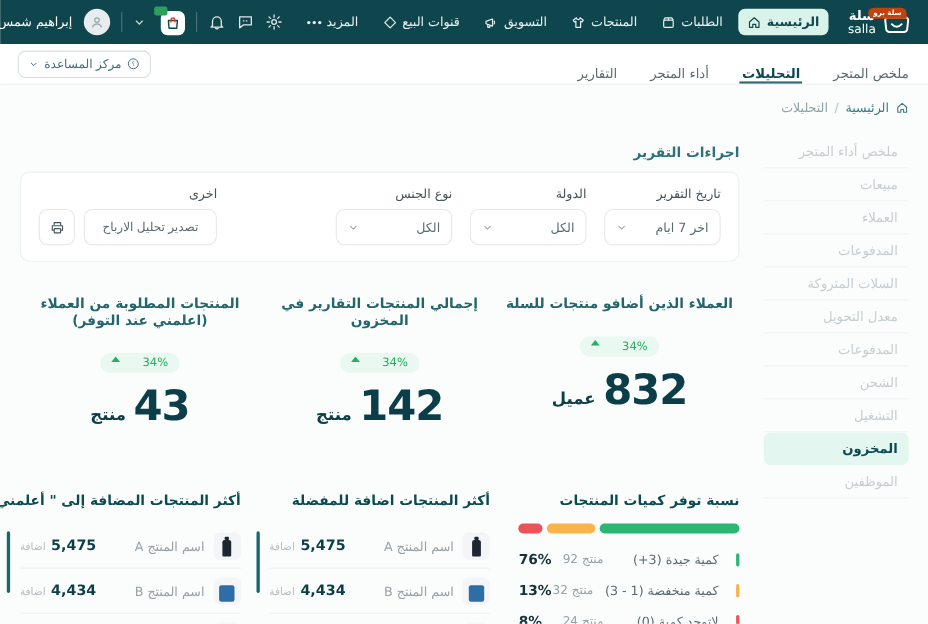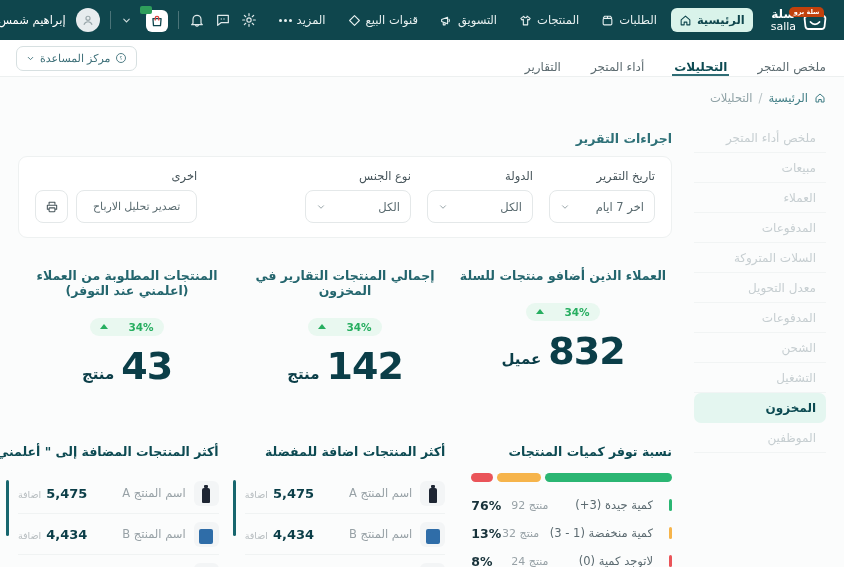--- a/index.html
+++ b/index.html
@@ -107,23 +107,23 @@
   .icon-btn {
     width:33px; height:33px; border:1px solid #e4e8e9; border-radius:8px; background:#fff;
     display:flex; align-items:center; justify-content:center; color:#46545a; cursor:pointer;
   }
 
   
   .stats { display:flex; margin-top:30px; }
   .stat { flex:1; text-align:center; }
   .stat-title { color:#23656d; font-size:12.5px; font-weight:bold; margin-bottom:16px; }
   .badge {
-    display:inline-flex; align-items:center; gap:20px; direction:ltr;
+    display:inline-flex; align-items:flex-start; gap:20px; direction:ltr;
     background:#e9f8f0; border-radius:10px; padding:3px 10px;
-    font-size:10.5px; font-weight:bold; color:#27ae60;
+    font-size:10.5px; font-weight:normal; color:#27ae60;
   }
   .tri-up { width:0; height:0; border-left:4px solid transparent; border-right:4px solid transparent; border-bottom:5px solid #27ae60; }
   .stat-value { margin-top:8px; display:flex; justify-content:center; align-items:baseline; gap:7px; color:#0b3e48; }
   .stat-value .num { font-size:38px; font-weight:800; letter-spacing:-1px; }
   .stat-value .unit { font-size:15px; font-weight:600; }
 
   
   .bottom { display:flex; gap:26px; margin-top:56px; }
   .bottom-col { flex:1; min-width:0; position:relative; }
   .bottom-title { color:#0c4a52; font-size:12.5px; font-weight:bold; margin-bottom:14px; white-space:nowrap; }

